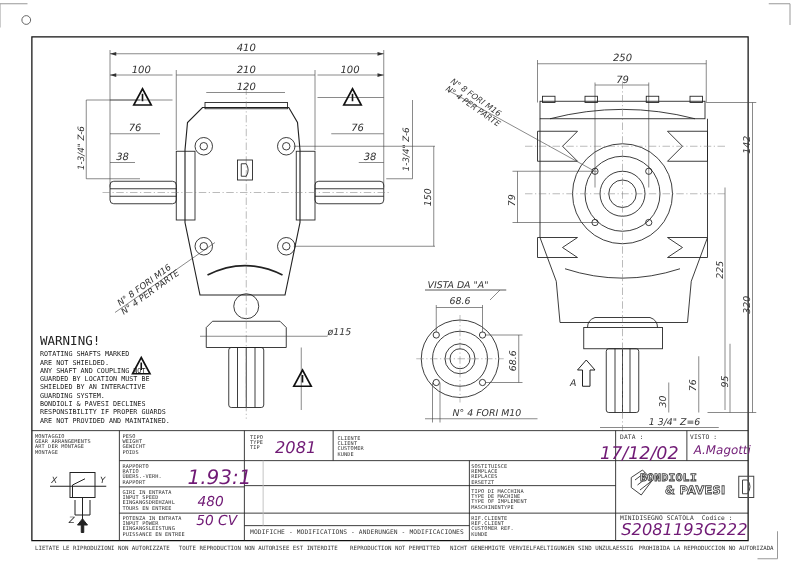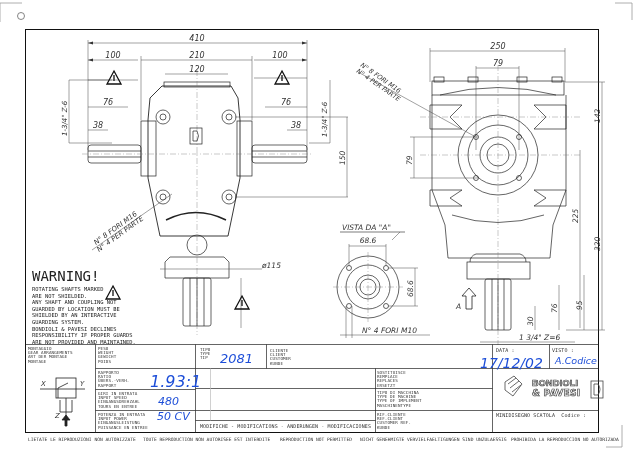--- a/index.html
+++ b/index.html
@@ -2,22 +2,22 @@
 <html><head>
 <meta charset="utf-8">
 <style>
   html, body { margin:0; padding:0; background:#ffffff; }
   body { width:640px; height:453px; position:relative; overflow:hidden;
          font-family:"DejaVu Sans", sans-serif; color:#222; }
   .sheet { position:absolute; left:0; top:0; width:640px; height:387px; }
   svg text { font-family:"DejaVu Sans", sans-serif; fill:#333; font-style:italic; }
   .ttl { position:absolute; font-family:"DejaVu Sans Mono", monospace; color:#333; line-height:1; }
   .tiny { font-size:4.2px; letter-spacing:0.1px; white-space:pre; }
-  .big { font-style:italic; font-family:"DejaVu Sans", sans-serif; color:#1d4ed8; }
-  .warn-title { font-family:"DejaVu Sans Mono", monospace; font-size:14px; color:#222; }
+  .big { font-style:italic; font-family:"DejaVu Sans", sans-serif; color:#701a75; }
+  .warn-title { font-family:"DejaVu Sans Mono", monospace; font-size:10px; color:#222; }
   .warn-body { font-family:"DejaVu Sans Mono", monospace; font-size:5.4px; line-height:6.6px; color:#222; white-space:pre; }
   .footer { position:absolute; top:437px; font-family:"DejaVu Sans Mono", monospace; font-size:4.6px; color:#333; white-space:nowrap; }
 </style>
 </head>
 <body>
 
 <div class="sheet">
 <svg width="640" height="453" viewBox="0 0 640 453" xmlns="http://www.w3.org/2000/svg">
 
   <g stroke="#999" stroke-width="0.8" fill="none">
@@ -349,24 +349,25 @@
 TYPE OF IMPLEMENT
 MASCHINENTYPE</div>
 <div class="ttl tiny" style="left:377px; top:413px;">RIF.CLIENTE
 REF.CLIENT
 CUSTOMER REF.
 KUNDE</div>
 <div class="ttl tiny" style="left:200px; top:424px; font-size:5px;">MODIFICHE - MODIFICATIONS - ANDERUNGEN - MODIFICACIONES</div>
 <div class="ttl tiny" style="left:496px; top:348px; font-size:5px;">DATA :</div>
 <div class="ttl big" style="left:480px; top:356px; font-size:14px;">17/12/02</div>
 <div class="ttl tiny" style="left:552px; top:348px; font-size:5px;">VISTO :</div>
-<div class="ttl big" style="left:555px; top:356px; font-size:9.5px;">A.Codice</div>
-<div class="ttl" style="left:532px; top:379px; font-size:9px; font-family:Liberation Sans, sans-serif; font-weight:bold; color:#fff; -webkit-text-stroke:0.7px #444; letter-spacing:0.3px;">BONDIOLI</div>
+<div class="ttl big" style="left:555px; top:356px; font-size:9.5px;">A.Magotti</div>
+<div class="ttl" style="left:512px; top:379px; font-size:9px; font-family:Liberation Mono, monospace; font-weight:bold; color:#fff; -webkit-text-stroke:0.7px #444; letter-spacing:0.3px;">BONDIOLI</div>
 <div class="ttl" style="left:532px; top:389px; font-size:9px; font-family:'DejaVu Sans', sans-serif; font-weight:bold; color:#fff; -webkit-text-stroke:0.7px #444; letter-spacing:0.3px;text-align:right;">&amp; PAVESI</div>
 <div class="ttl tiny" style="left:496px; top:413px; font-size:5px;">MINIDISEGNO SCATOLA  Codice :</div>
+<div class="ttl big" style="left:497px; top:418px; font-size:13px;">S2081193G222</div>
 
 
 <div class="footer" style="left:28px;">LIETATE LE RIPRODUZIONI NON AUTORIZZATE</div>
 <div class="footer" style="left:143px;">TOUTE REPRODUCTION NON AUTORISEE EST INTERDITE</div>
 <div class="footer" style="left:280px;">REPRODUCTION NOT PERMITTED</div>
 <div class="footer" style="left:360px;">NICHT GENEHMIGTE VERVIELFAELTIGUNGEN SIND UNZULAESSIG</div>
 <div class="footer" style="left:511px;">PROHIBIDA LA REPRODUCCION NO AUTORIZADA</div>
 </div>
 
 </body></html>

